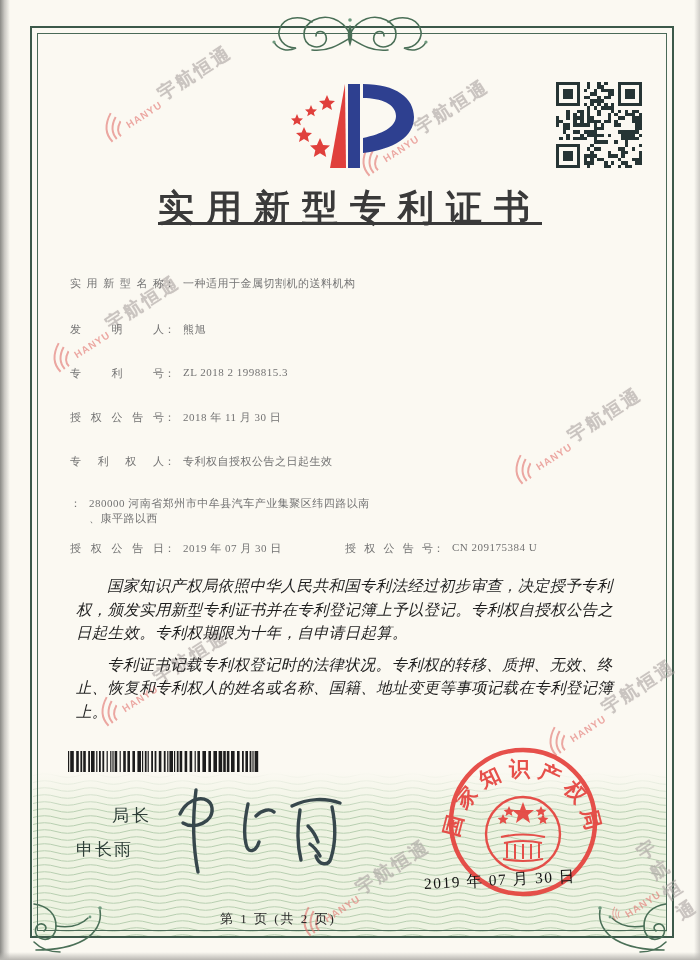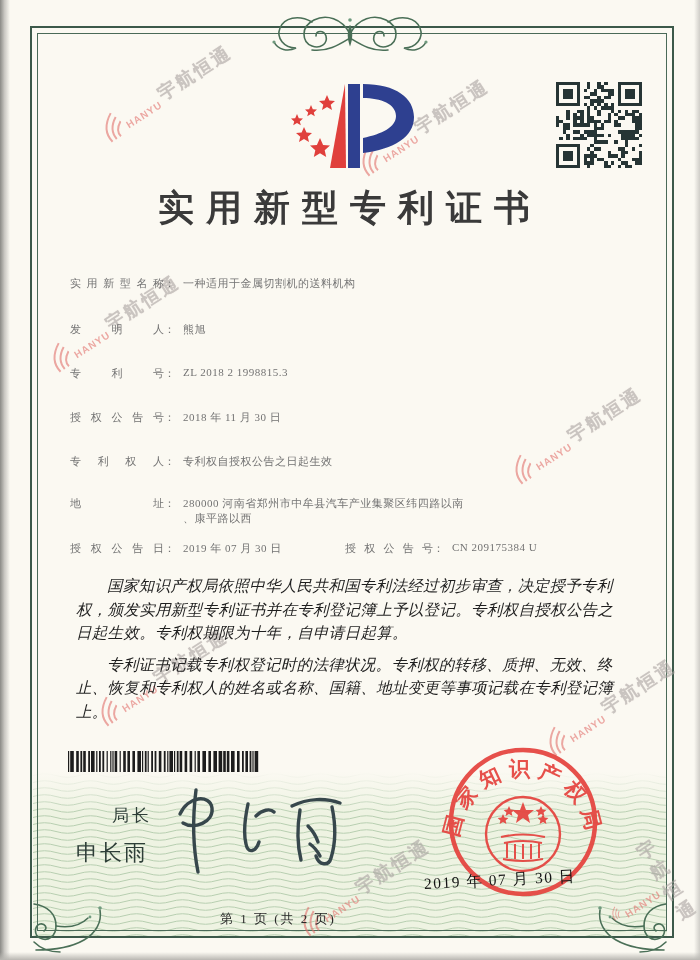--- a/index.html
+++ b/index.html
@@ -33,39 +33,39 @@
   .wm-cn{font-size:18px;color:#a8a2a0;letter-spacing:3px;font-weight:bold;
       text-shadow:0 0 1px #c9b9b6;}
 
   .certno{position:absolute;left:48px;top:58px;font-size:16px;color:#2b2b2b;letter-spacing:1px;}
   .certno .gap{letter-spacing:7px;margin-right:6px;}
 
   .logo{position:absolute;left:268px;top:76px;width:164px;height:102px;}
   .qr{position:absolute;left:556px;top:82px;width:86px;height:86px;}
 
   .title{position:absolute;left:0;top:184px;width:700px;text-align:center;
-    font-size:36px;font-weight:600;color:#3a3a3a;letter-spacing:12px;}
+    font-size:36px;font-weight:600;color:#3a3a3a;letter-spacing:12px;text-decoration:underline;}
 
   .fields{position:absolute;left:70px;top:0;width:570px;}
   .frow{position:absolute;display:flex;font-size:11px;color:#737373;}
   .frow .lbl{display:inline-block;width:94px;text-align:justify;text-align-last:justify;}
   .frow .colon{margin:0 8px 0 0;}
   .frow .val{letter-spacing:.5px;}
   .val2{letter-spacing:.5px;margin-top:44px;}
   .grant-right{position:absolute;left:275px;top:0;display:flex;}
   .grant-right .lbl{width:88px;}
 
   .body-text{position:absolute;left:68px;top:566px;width:566px;font-size:15.5px;
     line-height:23.5px;color:#1f1f1f;font-style:italic;}
   .body-text p{margin:8px;text-indent:2em;letter-spacing:.3px;}
 
   .barcode{position:absolute;left:68px;top:751px;width:192px;height:21px;}
 
   .sig-title{position:absolute;left:76px;top:804px;font-size:17px;color:#2e3e38;letter-spacing:3px;margin-left:36px;}
-  .sig-name{position:absolute;left:76px;top:838px;font-size:22px;color:#2e3e38;letter-spacing:2px;}
+  .sig-name{position:absolute;left:76px;top:838px;font-size:17px;color:#2e3e38;letter-spacing:2px;}
   .signature{position:absolute;left:158px;top:784px;width:200px;height:100px;}
 
   .seal{position:absolute;left:441px;top:740px;width:164px;height:164px;opacity:.92;}
   .seal-date{position:absolute;left:424px;top:870px;font-size:15.5px;color:#141414;
     letter-spacing:1.5px;transform:rotate(-3deg);}
 
   .footer{position:absolute;left:0;top:910px;width:556px;text-align:center;
     font-size:13px;color:#2a2a2a;letter-spacing:2px;}
 </style>
 </head>
@@ -465,21 +465,20 @@
       <span class="lbl">授权公告号</span>
         <span class="colon">：</span>
         <span class="val">2018 年 11 月 30 日</span>
     </div>
     <div class="frow" style="top:454px">
       <span class="lbl">专利权人</span>
         <span class="colon">：</span>
         <span class="val">专利权自授权公告之日起生效</span>
     </div>
     <div class="frow" style="top:496px">
-      <span class="lbl">地址</span>
         <span class="colon">：</span>
       <span>
         <span class="val">280000 河南省郑州市中牟县汽车产业集聚区纬四路以南</span><br>
         <span class="val2">、康平路以西</span>
       </span>
     </div>
     <div class="frow" style="top:541px;width:570px">
       <span class="lbl">授权公告日</span>
         <span class="colon">：</span>
         <span class="val">2019 年 07 月 30 日</span>

